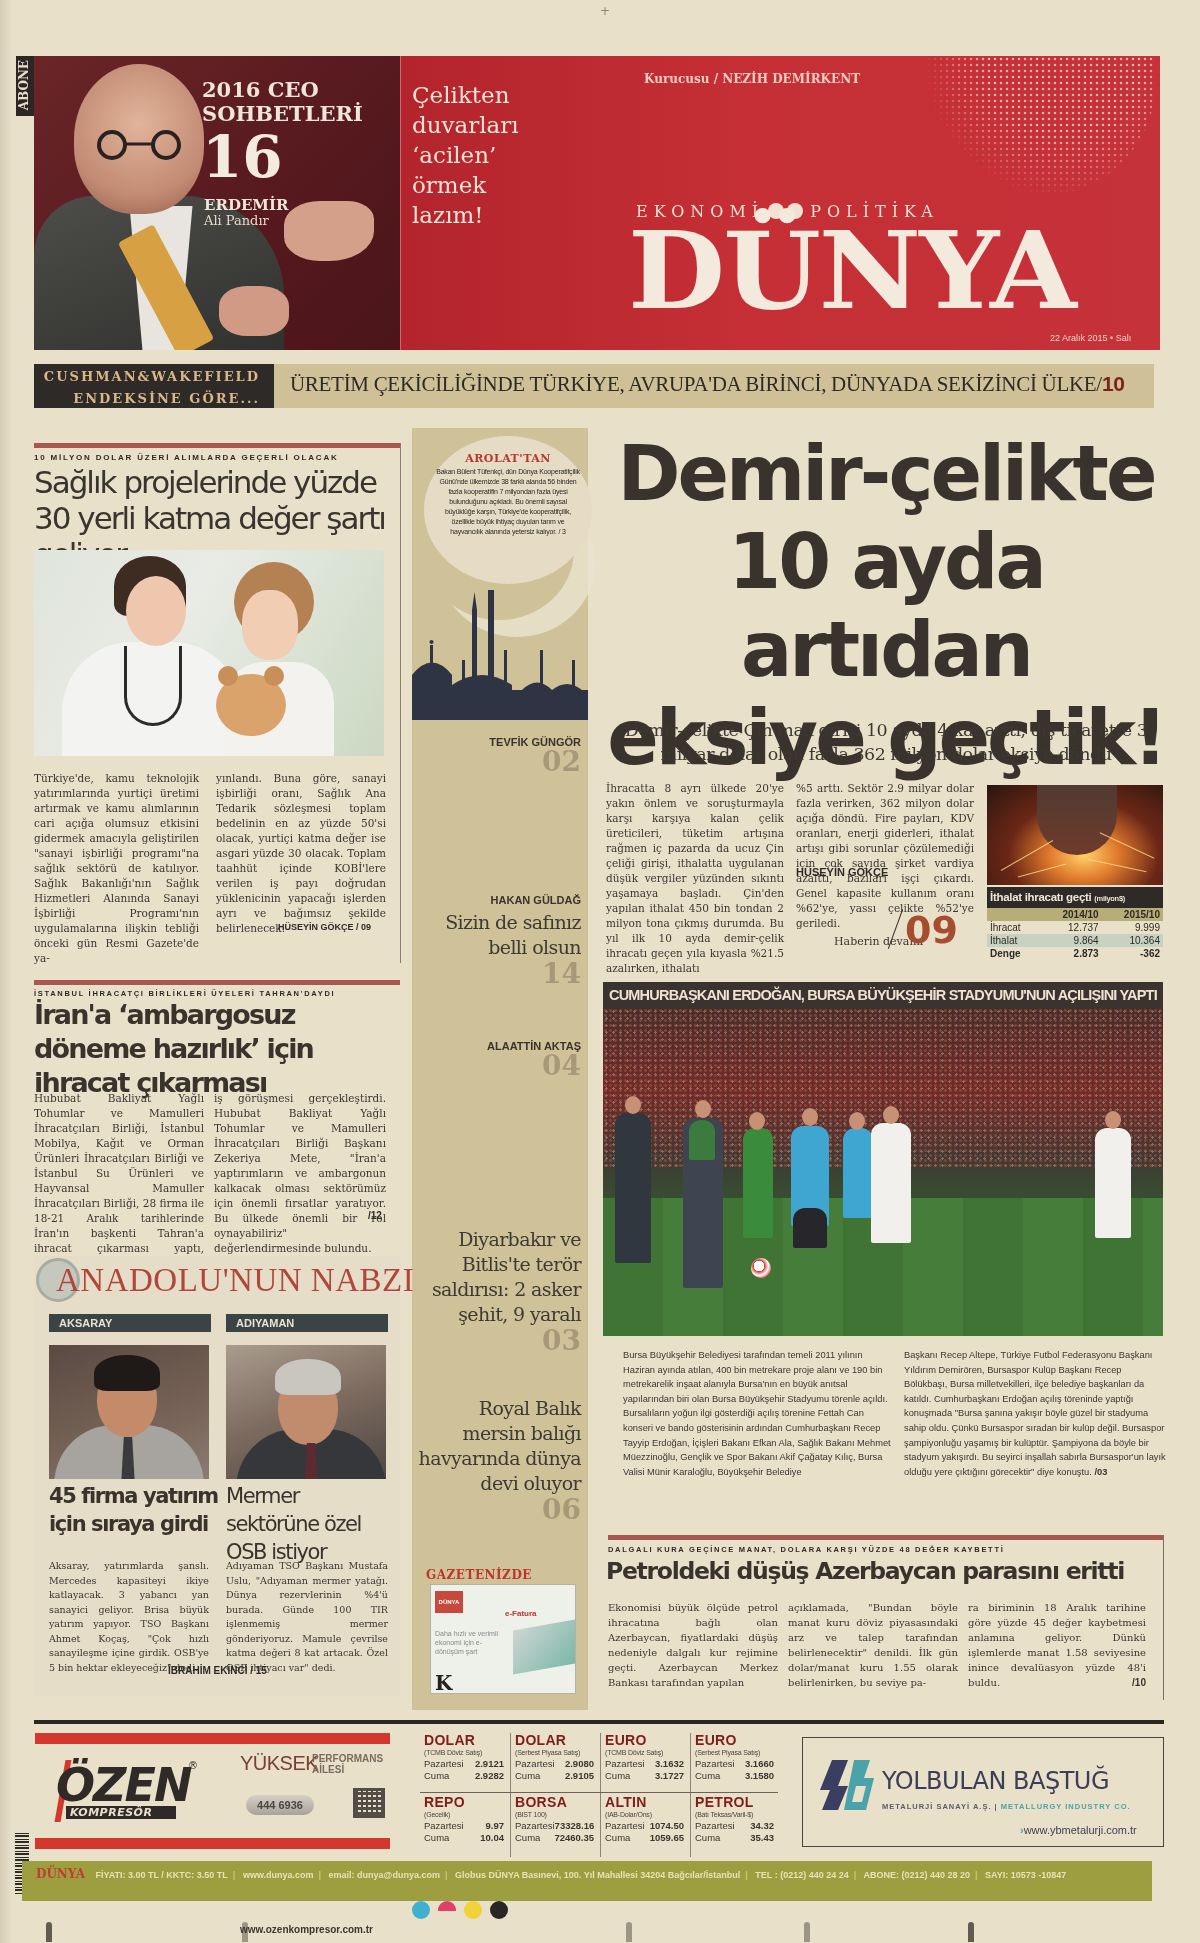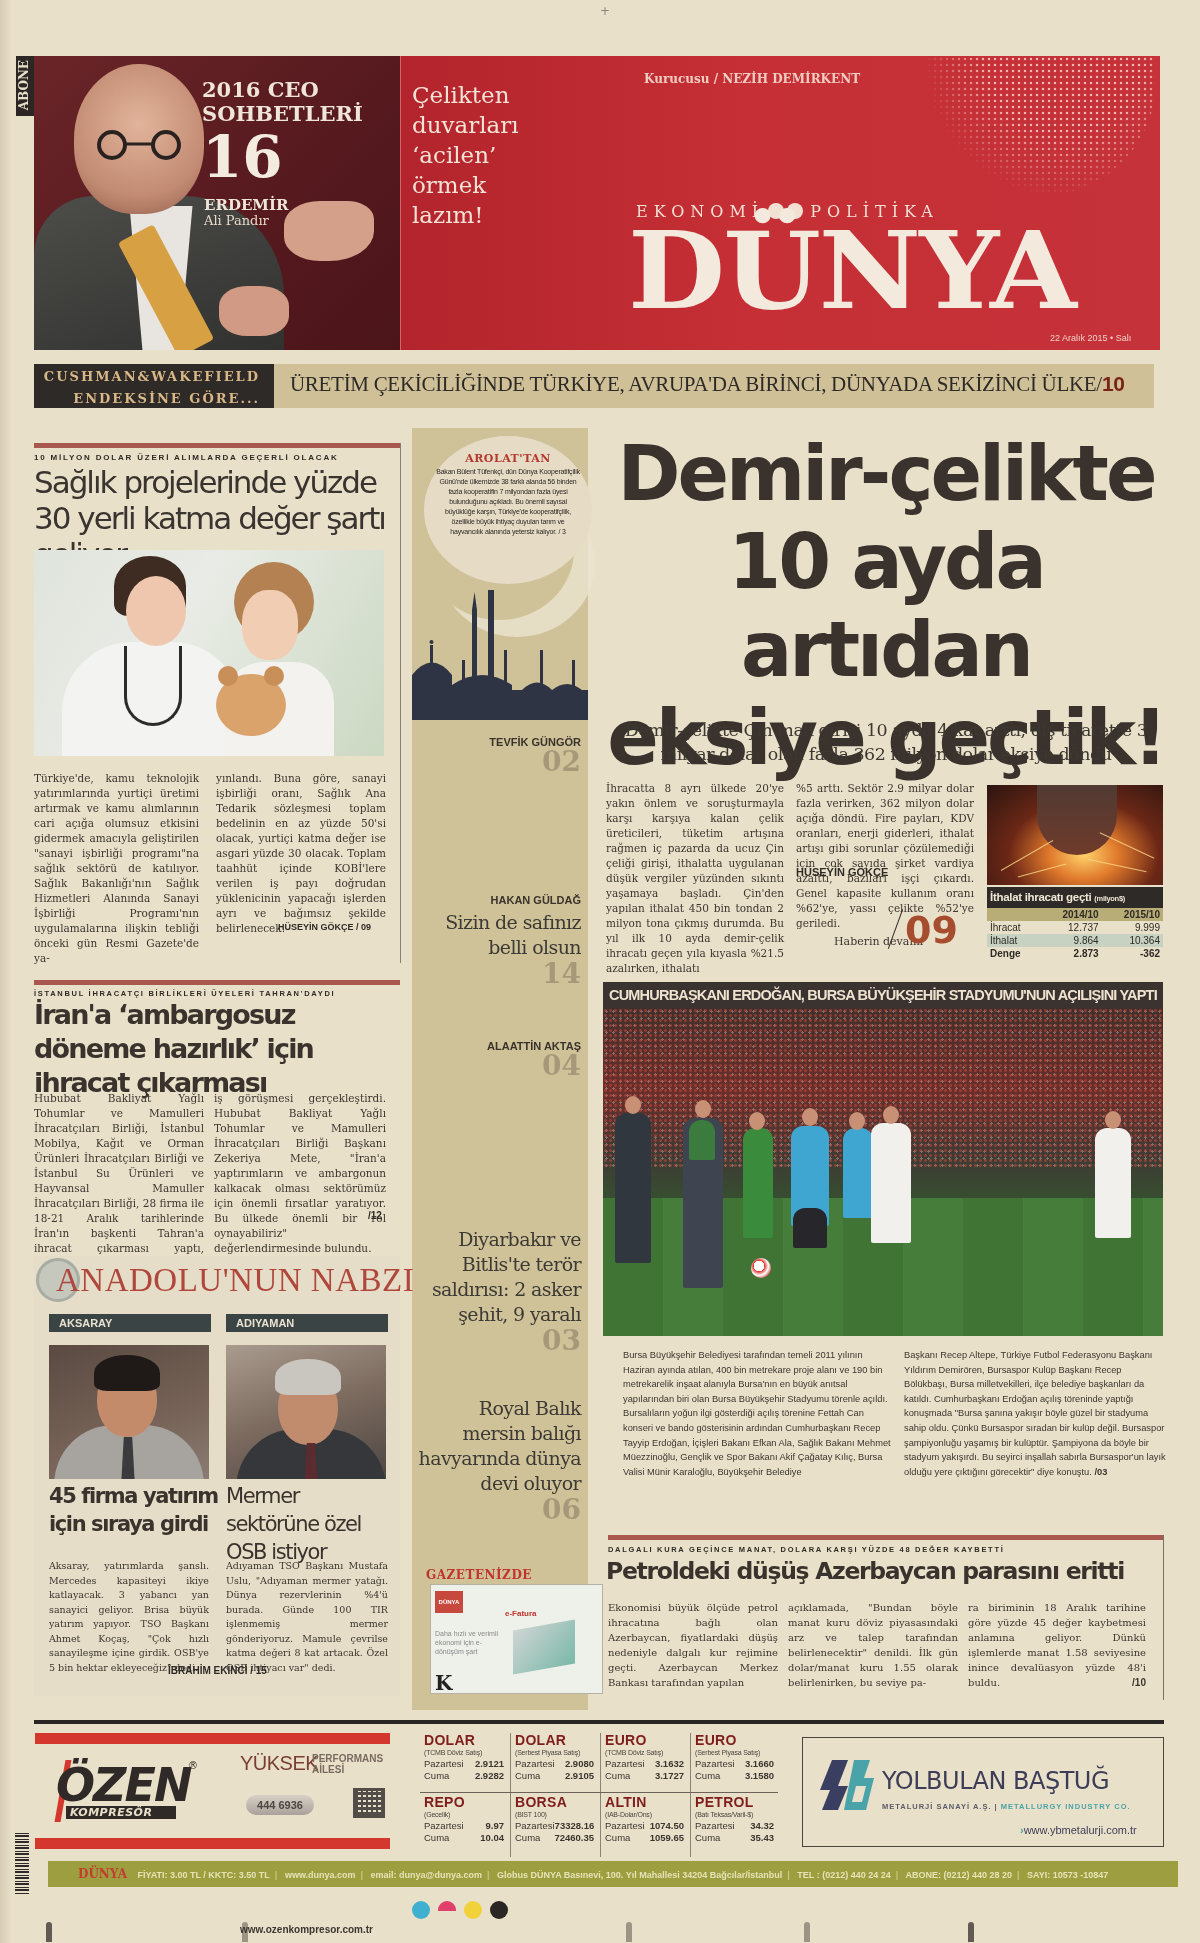--- a/index.html
+++ b/index.html
@@ -78,21 +78,21 @@
   #arolat { left: 424px; top: 436px; width: 168px; height: 148px; background:#e6dcc6; border-radius:50%; padding:16px 12px 0 12px; text-align:center; }
   #arolat-title { font-family:"DejaVu Serif",serif; font-weight:bold; color:#b6392f; font-size:11px; letter-spacing:0.5px; }
   #arolat-body { font-family:"Liberation Sans",sans-serif; font-size:7px; line-height:10px; color:#2b2622; margin-top:2px; letter-spacing:-0.2px; }
   #crescent { left: 424px; top: 480px; width: 150px; height: 140px; border-radius:50%; box-shadow: 18px 14px 0 3px #ece4d1; opacity:0.8; }
   #mosque { left: 412px; top: 590px; width: 176px; height: 130px; }
   .col-head { font-family:"Liberation Sans",sans-serif; font-weight:bold; font-size:11px; text-align:right; color:#3a332c; }
   .col-title { font-family:"DejaVu Serif",serif; font-size:19px; line-height:25px; text-align:right; color:#3c3a34; letter-spacing:-0.6px; }
   .col-page { font-family:"DejaVu Serif",serif; font-weight:bold; font-size:28px; line-height:28px; text-align:right; color:#a8987a; }
   .sb-block { position:absolute; left: 416px; width: 165px; }
   #gaz-label { left: 426px; top: 1568px; color:#c0342d; font-weight:bold; font-size:12px; font-family:"DejaVu Serif",serif; letter-spacing:0.5px; }
-  #gaz-thumb { left: 430px; top: 1584px; width: 173px; height: 110px; background:#eef0ea; border:1px solid #b6b1a3; }
+  #gaz-thumb { left: 430px; top: 1584px; width: 146px; height: 110px; background:#eef0ea; border:1px solid #b6b1a3; }
   #gaz-thumb .tb-logo { position:absolute; left:4px; top:6px; width:28px; height:22px; background:#c7493e; color:#fff; font-size:6px; text-align:center; line-height:22px; font-family:"Liberation Sans",sans-serif; font-weight:bold; }
   #gaz-thumb .tb-efat { position:absolute; left:74px; top:24px; font-size:8px; color:#c0342d; font-weight:bold; font-family:"Liberation Sans",sans-serif; }
   #gaz-thumb .tb-text { position:absolute; left:4px; top:44px; width:70px; font-size:7px; line-height:9px; color:#8a8a8a; font-family:"Liberation Sans",sans-serif; }
   #gaz-thumb .tb-screen { position:absolute; left:82px; top:40px; width:62px; height:44px; background:linear-gradient(135deg,#cfd5d3,#7ab8a9); transform: skewY(-10deg); }
   #gaz-thumb .tb-k { position:absolute; left:4px; top:86px; font-size:20px; font-weight:bold; font-family:"DejaVu Serif",serif; color:#222; }
 
   
   #main-hl { left: 606px; top: 430px; width: 560px; text-align:center; font-family:"DejaVu Sans",sans-serif; font-weight:bold; font-size:76px; line-height:88px; letter-spacing:-3px; color:#3a332d; }
   #main-sub { left: 606px; top: 718px; width: 560px; text-align:center; font-family:"DejaVu Serif",serif; font-size:17.5px; line-height:24px; color:#3c3731; letter-spacing:-0.5px; }
   #m-body1 { left: 606px; top: 781px; width: 178px; text-align: justify; }
@@ -194,21 +194,21 @@
 
   #yb-box { left: 802px; top: 1737px; width: 362px; height: 110px; border: 1.5px solid #4b4540; }
   #yb-logo { left: 818px; top: 1756px; width: 60px; height: 58px; }
   #yb-name { left: 882px; top: 1767px; font-family:"DejaVu Sans",sans-serif; font-size:24px; color:#3d3d57; letter-spacing:-0.5px; }
   #yb-sub { left: 882px; top: 1802px; font-family:"Liberation Sans",sans-serif; font-weight:bold; font-size:7.5px; color:#5b5b6a; letter-spacing:1px; }
   #yb-sub .en { color:#4aa3a8; }
   #yb-url { left: 1020px; top: 1824px; font-family:"Liberation Sans",sans-serif; font-size:11px; color:#3d3d57; }
   #yb-url::before { content:"\203A "; color:#4aa3a8; font-weight:bold; }
 
   
-  #footer { left: 48px; top: 1861px; width: 1130px; height: 26px; background:#9d9e3f; font-family:"Liberation Sans",sans-serif; font-weight:bold; font-size:9px; color:#e7e3b8; line-height:26px; padding-left:30px; white-space:nowrap; overflow:hidden; }
+  #footer { left: 22px; top: 1861px; width: 1130px; height: 40px; background:#9d9e3f; font-family:"Liberation Sans",sans-serif; font-weight:bold; font-size:9px; color:#e7e3b8; line-height:26px; padding-left:14px; white-space:nowrap; overflow:hidden; }
   #footer .brand { color:#c23c30; font-size:12px; margin-right:8px; font-family:"DejaVu Serif",serif; }
   #footer .sep { color:#c8c87a; margin:0 5px; }
 
   .reg-dot { position:absolute; top: 1901px; width: 18px; height: 18px; border-radius:50%; }
   .pin { position:absolute; top: 1922px; width: 6px; height: 20px; background:#3f3a36; border-radius:3px 3px 0 0; opacity:0.8; }
   #crop-top { left: 600px; top: 4px; font-size:12px; color:#8f8577; font-family:"DejaVu Sans",sans-serif; }
   #page-edge { left: 0; top: 0; width: 12px; height: 1943px; background: linear-gradient(90deg,#d7cdb6,#e9e0c9); }
 </style>
 </head>
 <body>

